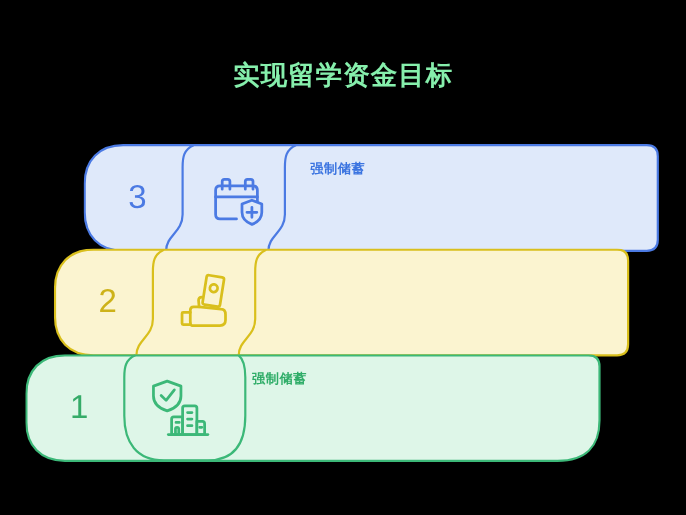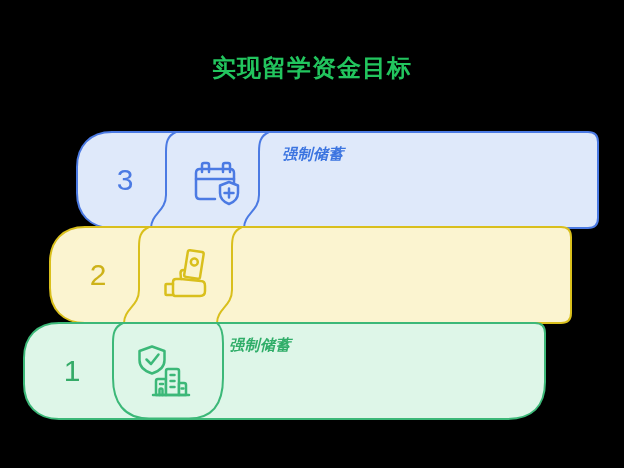--- a/index.html
+++ b/index.html
@@ -15,38 +15,38 @@
   .card svg.shape{position:absolute;left:0;top:0;display:block;}
   .card .shape-body{fill:var(--fill);stroke:var(--border);stroke-width:2;}
   .card .shape-divider{fill:none;stroke:var(--border);stroke-width:2;}
   .card-number{
     position:absolute;left:14px;top:32px;width:70px;height:34px;line-height:34px;
     text-align:center;font-size:30px;font-weight:500;color:var(--num);
   }
   .card-icon{position:absolute;left:112px;color:var(--border);}
   .card-icon svg{display:block;}
   .card-text{position:absolute;left:206px;top:14px;width:310px;}
-  .card-title{font-size:15px;font-weight:700;letter-spacing:.5px;color:var(--title);margin:0 0 11px 0;font-style:italic;}
+  .card-title{font-size:12px;font-weight:700;letter-spacing:.5px;color:var(--title);margin:0 0 11px 0;}
   .card-desc{font-size:14px;line-height:21px;color:var(--desc);margin:0;}
   .card-blue{left:76px;top:131px;}
   .card-yellow{left:49px;top:226px;}
   .card-green{left:23px;top:322px;}
   .card-blue .card-icon{top:25px;}
   .card-yellow .card-icon{top:22px;}
   .card-green .card-icon{top:21px;}
   .card-green .card-desc{width:298px;}
   .ic{fill:none;stroke:currentColor;stroke-width:2.5;stroke-linecap:round;stroke-linejoin:round;}
   .ic-mask{fill:var(--fill);stroke:currentColor;stroke-width:2.5;stroke-linecap:round;stroke-linejoin:round;}
 </style>
 </head>
 <body>
 
 <div class="stage" style="background: rgb(0, 0, 0);">
 
-  <h1 class="main-title" style="color: #22c55e; text-align: center;">实现留学资金目标</h1>
+  <h1 class="main-title" style="color: #86efac; text-align: center;">实现留学资金目标</h1>
 
   <div class="card card-blue" style="--border: #4b7ae3; --fill: #dfe9fa; --title: #3b74e0; --desc: #5180dd; --num: #4b7ae3;">
     <svg class="shape" width="524" height="102" viewBox="0 0 524 102">
       <path class="shape-body" d="M36 1 H512 Q522 1 522 11 V87 Q522 97 512 97 H36 C14 97 1 83 1 62 V36 C1 15 14 1 36 1 Z"></path>
       <path class="shape-divider" d="M100 1 C91 5 90 12 90 21 L90 64 C90 80 75 83 75 97"></path>
       <path class="shape-divider" d="M193 1 C184 5 183 12 183 21 L183 64 C183 80 168 83 168 97"></path>
     </svg>
     <div class="card-number">3</div>
     <div class="card-icon">
       <svg width="56" height="56" viewBox="0 0 56 56">

